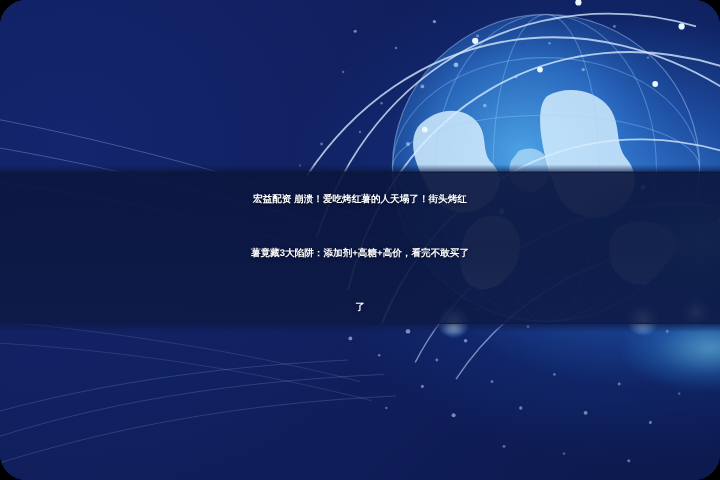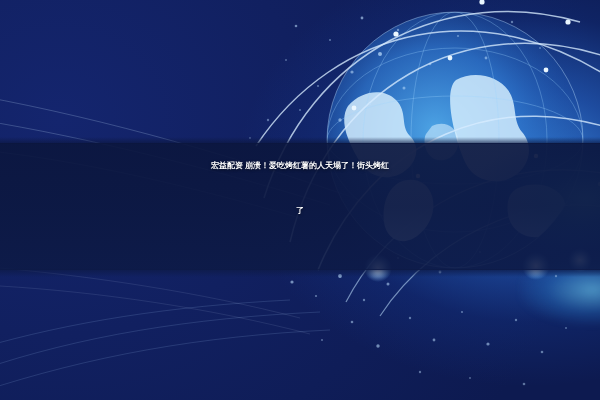--- a/index.html
+++ b/index.html
@@ -8,20 +8,21 @@
     padding: 0;
     background: #000;
   }
   #stage {
     position: relative;
     width: 600px;
     height: 400px;
     overflow: hidden;
     font-family: Liberation Sans, sans-serif;
     background: #102162;
+    border-radius: 22px;
   }
 
   
   .bg-base {
     position: absolute;
     inset: 0;
     background:
       radial-gradient(ellipse 62% 70% at 88% 42%,
           rgba(60,140,225,0.95) 0%,
           rgba(36,95,190,0.72) 28%,
@@ -279,16 +280,17 @@
         <circle cx="480" cy="252" r="1.0" opacity="0.38"></circle>
         <circle cx="556" cy="276" r="1.2" opacity="0.44"></circle>
       </g>
     </svg>
   </div>
 
   <div class="text-band"></div>
 
   <div class="headline">
     <span class="ln ln-1" style="font-size: 8px;">宏益配资 崩溃！爱吃烤红薯的人天塌了！街头烤红</span>
+    <span class="ln ln-2" style="font-size: 8px;">薯竟藏3大陷阱：添加剂+高糖+高价，看完不敢买了</span>
     <span class="ln ln-3" style="font-size: 8px;">了</span>
   </div>
 
 </div>
 
 </body></html>

